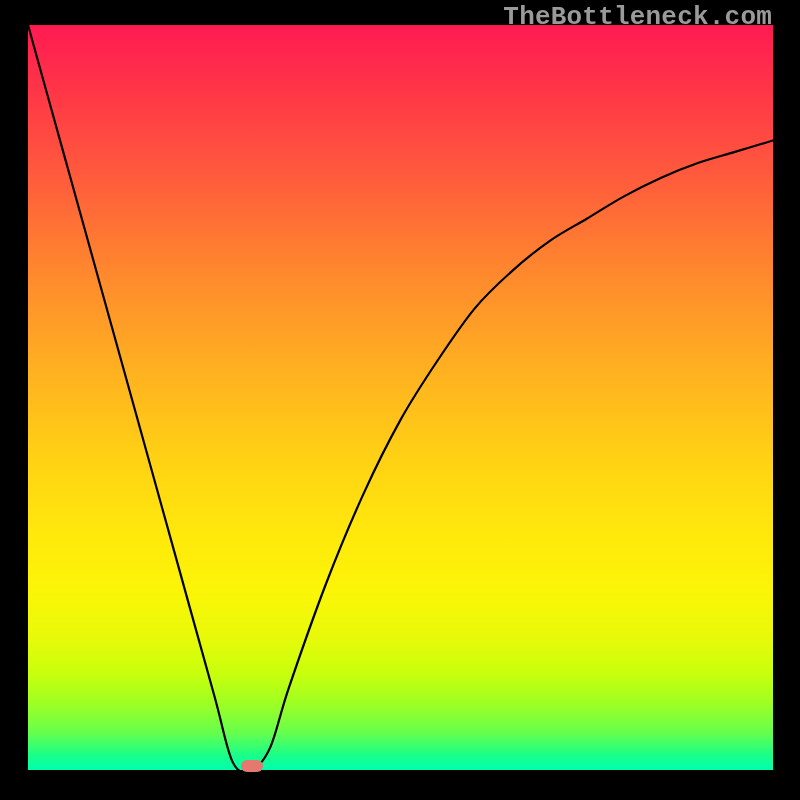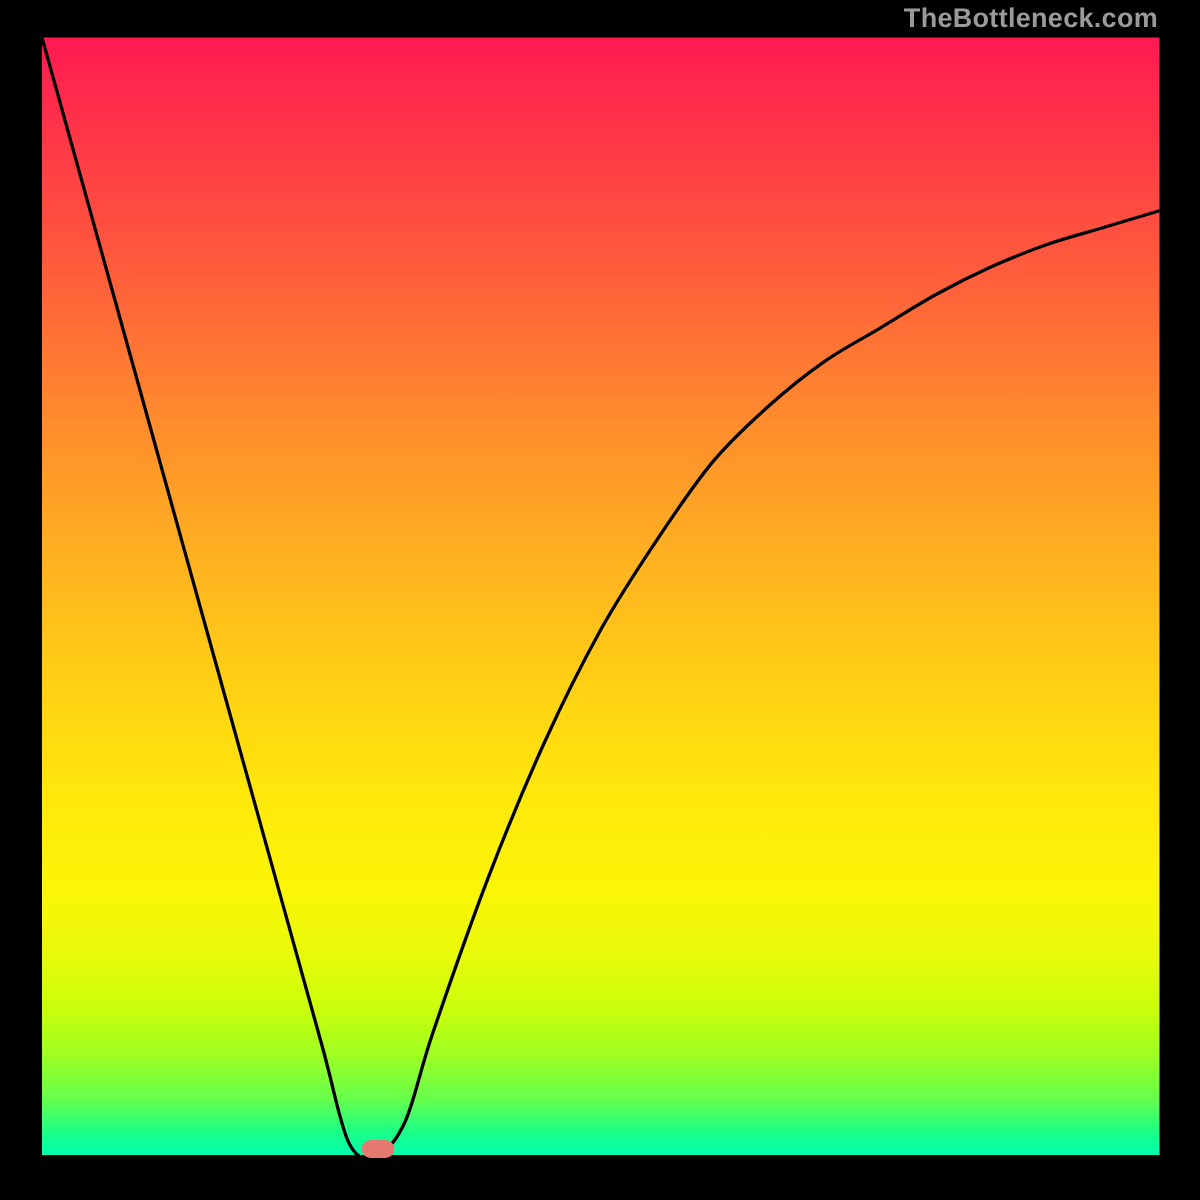--- a/index.html
+++ b/index.html
@@ -33,24 +33,25 @@
       #1aff88 98%,
       #00ffb0 100%
     );
     box-sizing: border-box;
   }
   .watermark {
     position: absolute;
     top: 2px;
     right: 28px;
     color: #9a9a9a;
-    font-size: 18px;
+    font-size: 26px;
     font-weight: 600;
     letter-spacing: 0.2px;
     z-index: 3;
+    font-family: Liberation Mono, monospace;
   }
   svg.curve {
     position: absolute;
     left: 28px;
     top: 25px;
     width: 745px;
     height: 745px;
     z-index: 2;
   }
   .marker {

